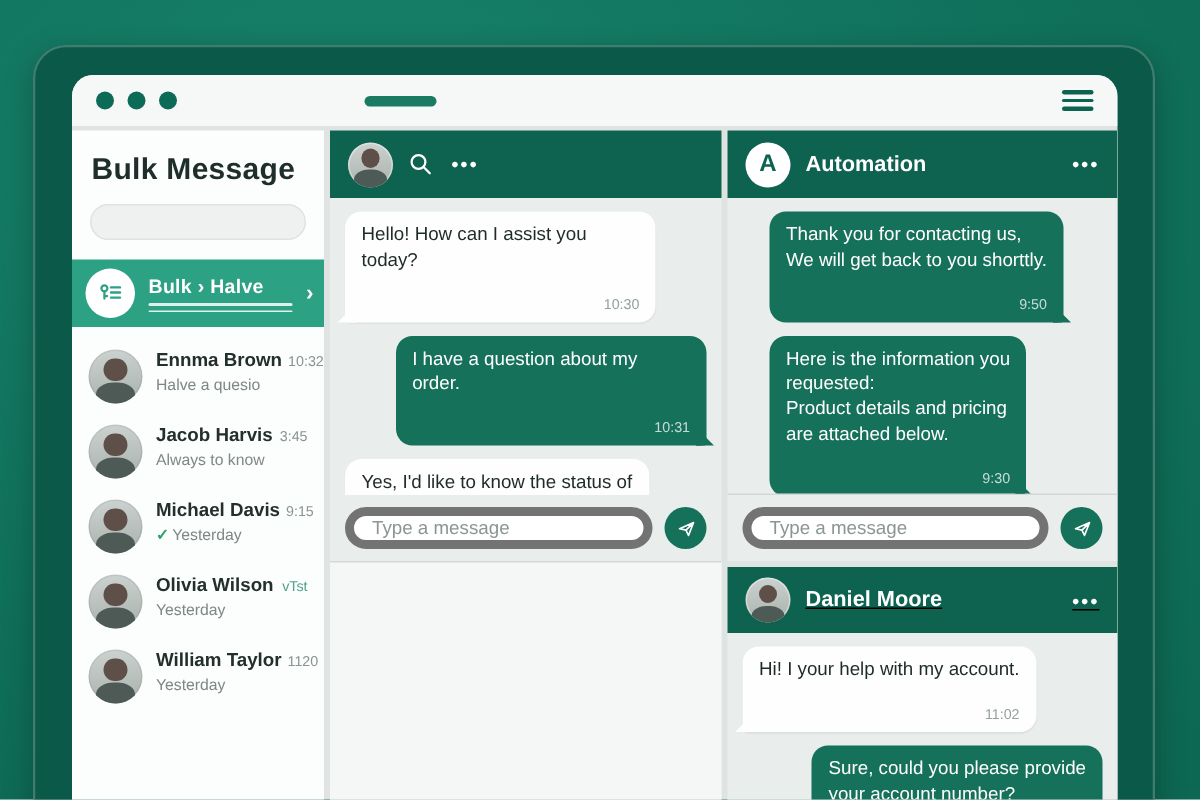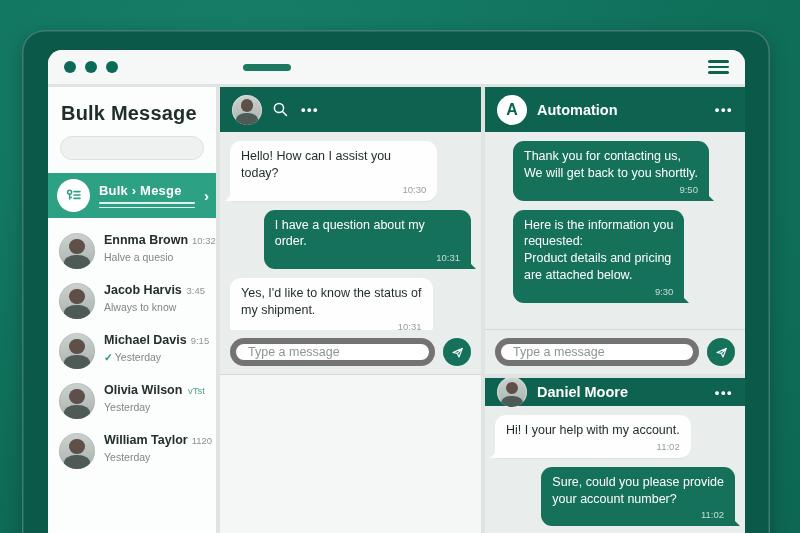--- a/index.html
+++ b/index.html
@@ -66,21 +66,21 @@
   .avatar::after { content:""; position:absolute; width:72%; height:48%;
     border-radius:46% 46% 0 0; background:#4e5a55; bottom:-10%; left:14%; }
   
   .chatcol { background:#e9edec; display:flex; flex-direction:column; min-height:0; }
   .mid { flex:1; }
   .rightcol { width:260px; flex:none; background:#dfe4e2; display:flex; flex-direction:column; gap:4px; }
   .section-automation { height:287px; flex:none; }
   .section-daniel { flex:1; }
   .chat-header { height:45px; flex:none; background:#0e6350; display:flex; align-items:center;
     padding:0 12px; gap:10px; }
-  .chat-header.small { height:28px; }
+  .chat-header.small { height:44px;text-decoration:underline; }
   .chat-header .avatar { width:30px; height:30px; flex:none; box-shadow:inset 0 0 0 1px rgba(255,255,255,.4); }
   .bot-avatar { width:30px; height:30px; border-radius:50%; background:#ffffff; flex:none;
     display:flex; align-items:center; justify-content:center;
     font-weight:bold; font-size:16px; color:#0e6350; }
   .chat-name { color:#ffffff; font-weight:bold; font-size:14.5px; flex:1; white-space:nowrap; }
   .hdr-icons { display:flex; align-items:center; gap:12px; }
   .icon-btn { cursor:pointer; display:flex; align-items:center; }
   .ellipsis { color:#ffffff; font-size:13px; letter-spacing:1.5px; font-weight:bold; line-height:1; }
   
   .msgs { flex:1; min-height:0; padding:9px 10px 4px; display:flex; flex-direction:column; gap:9px; overflow:hidden; }
@@ -88,21 +88,21 @@
     white-space:pre-line; position:relative; }
   .msg.in { background:#fdfefd; color:#1e2b27; align-self:flex-start; border-bottom-left-radius:4px;
     box-shadow:0 1px 1px rgba(0,0,0,.05); }
   .msg.in::after { content:""; position:absolute; left:-5px; bottom:0; border:6px solid transparent;
     border-bottom-color:#fdfefd; border-right-color:#fdfefd; border-top-width:0; }
   .msg.out { background:#15715a; color:#ffffff; align-self:flex-end; border-bottom-right-radius:4px; }
   .msg.out::after { content:""; position:absolute; right:-5px; bottom:0; border:6px solid transparent;
     border-bottom-color:#15715a; border-left-color:#15715a; border-top-width:0; }
   .msg.auto { align-self:flex-start; margin-left:18px; border-bottom-right-radius:4px; border-bottom-left-radius:11px; }
   .msg.auto::after { right:-5px; left:auto; }
-  .msg-time { display:block; text-align:right; font-size:9.5px; margin-top:2px; }
+  .msg-time { display:block; text-align:right; font-size:9.5px; margin-top:16px; }
   .msg.in .msg-time { color:#97a29d; }
   .msg.out .msg-time { color:rgba(255,255,255,.75); }
   .h-divider { height:1px; background:#d2d9d6; flex:none; }
   
   .input-row { flex:none; display:flex; align-items:center; gap:8px; padding:8px 10px; }
   .type-input { flex:1; height:28px; border-radius:14px; border:6px solid #737373; background:#ffffff;
     outline:none; padding:0 12px; font-size:12.5px; color:#3a4641; font-family:inherit; }
   .type-input::placeholder { color:#8b9692; }
   .send-btn { width:28px; height:28px; border-radius:50%; background:#15715a; border:none; cursor:pointer;
     display:flex; align-items:center; justify-content:center; flex:none; }
@@ -138,21 +138,21 @@
 
         <div class="nav-row">
           <span class="nav-icon-circle">
             <svg width="18" height="18" viewBox="0 0 18 18">
               <circle cx="4.6" cy="5.2" r="2" fill="none" stroke="#2da184" stroke-width="1.5"></circle>
               <path d="M4.6 7.2 V12 M4.6 10.4 h1.8" fill="none" stroke="#2da184" stroke-width="1.5" stroke-linecap="round"></path>
               <path d="M9 4.6 h6 M9 8 h6 M9 11.4 h6" stroke="#2da184" stroke-width="1.6" stroke-linecap="round"></path>
             </svg>
           </span>
           <span class="nav-texts">
-            <span class="nav-label">Bulk › Mesge</span>
+            <span class="nav-label">Bulk › Halve</span>
             <span class="nav-lines">
                 <i></i>
                 <i></i>
               </span>
           </span>
           <span class="nav-chevron">›</span>
         </div>
 
         <div class="contact-list">
 

